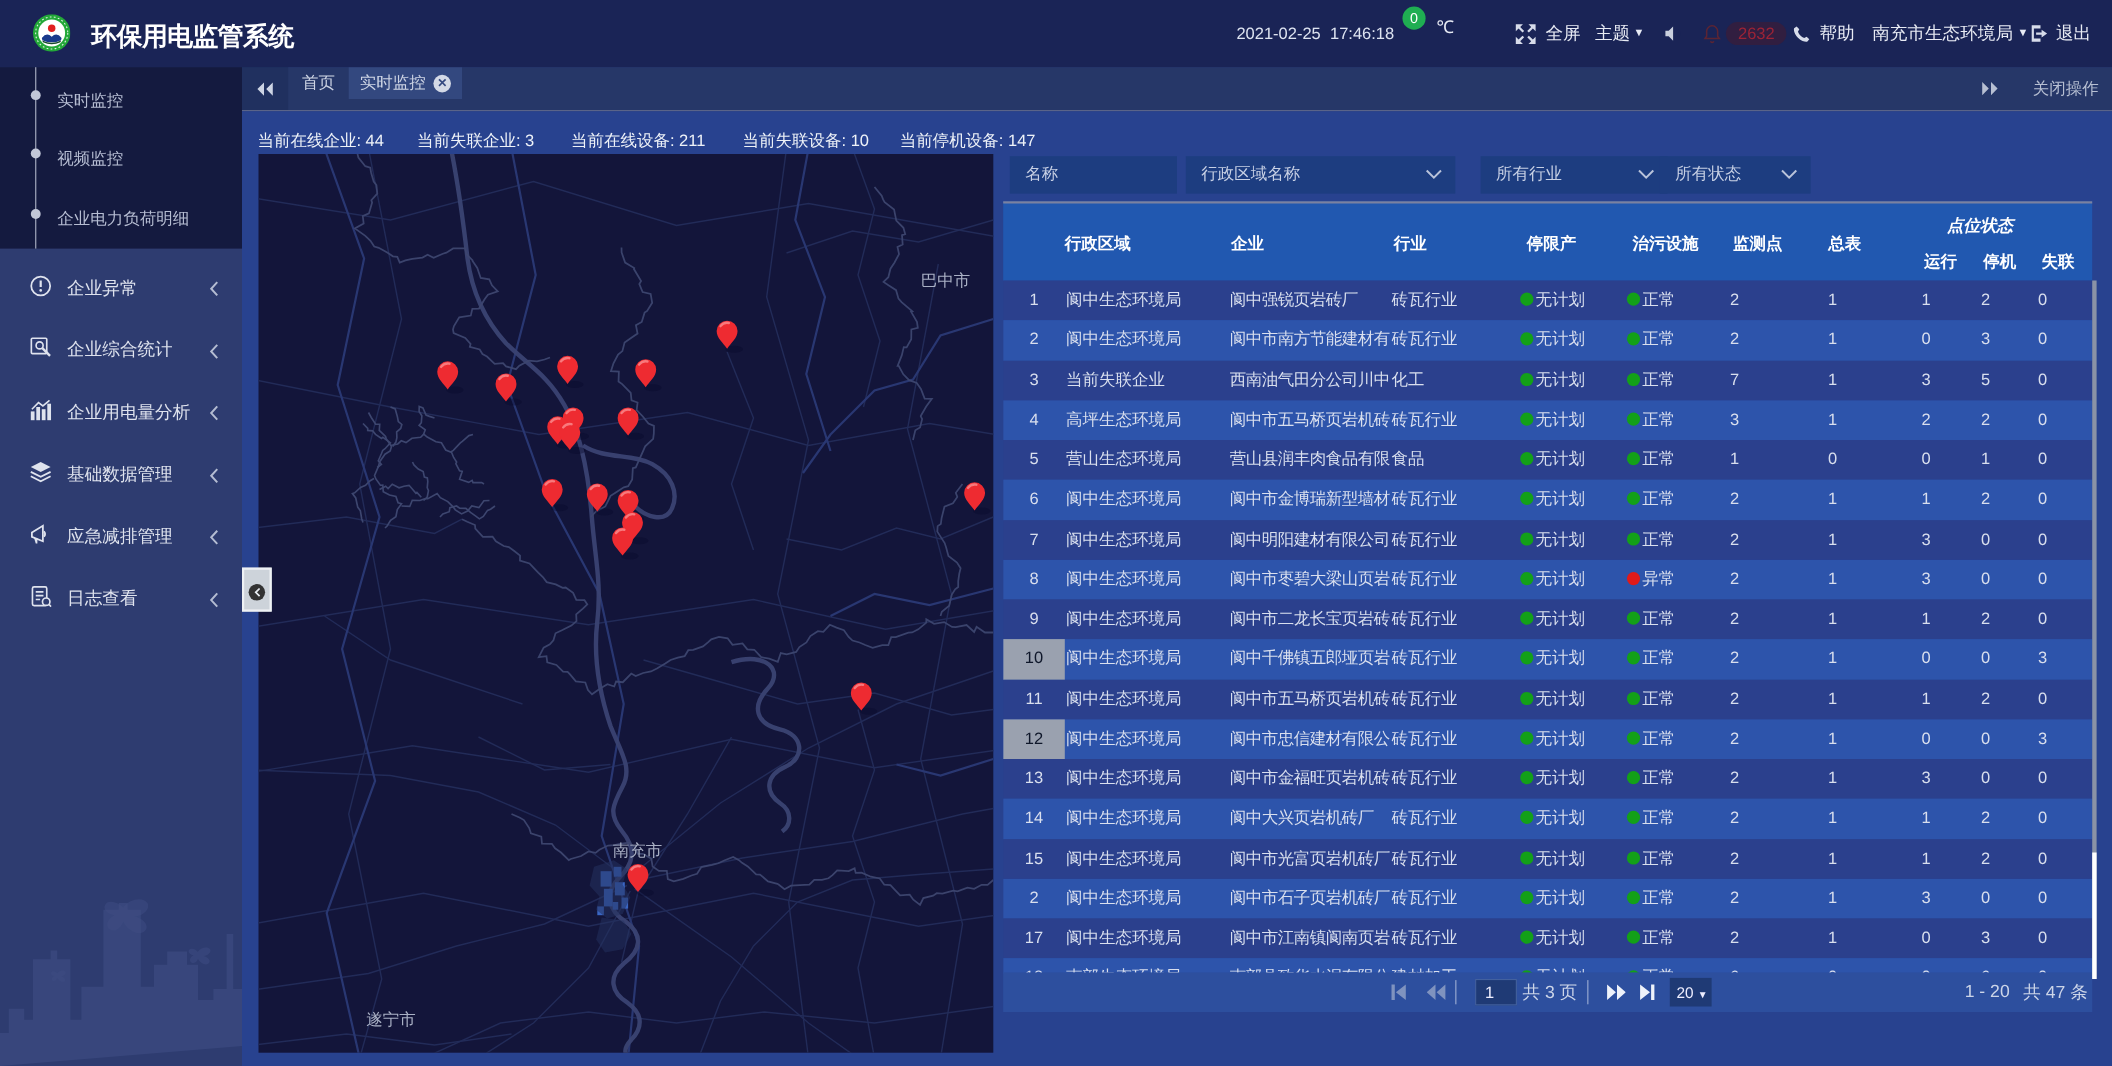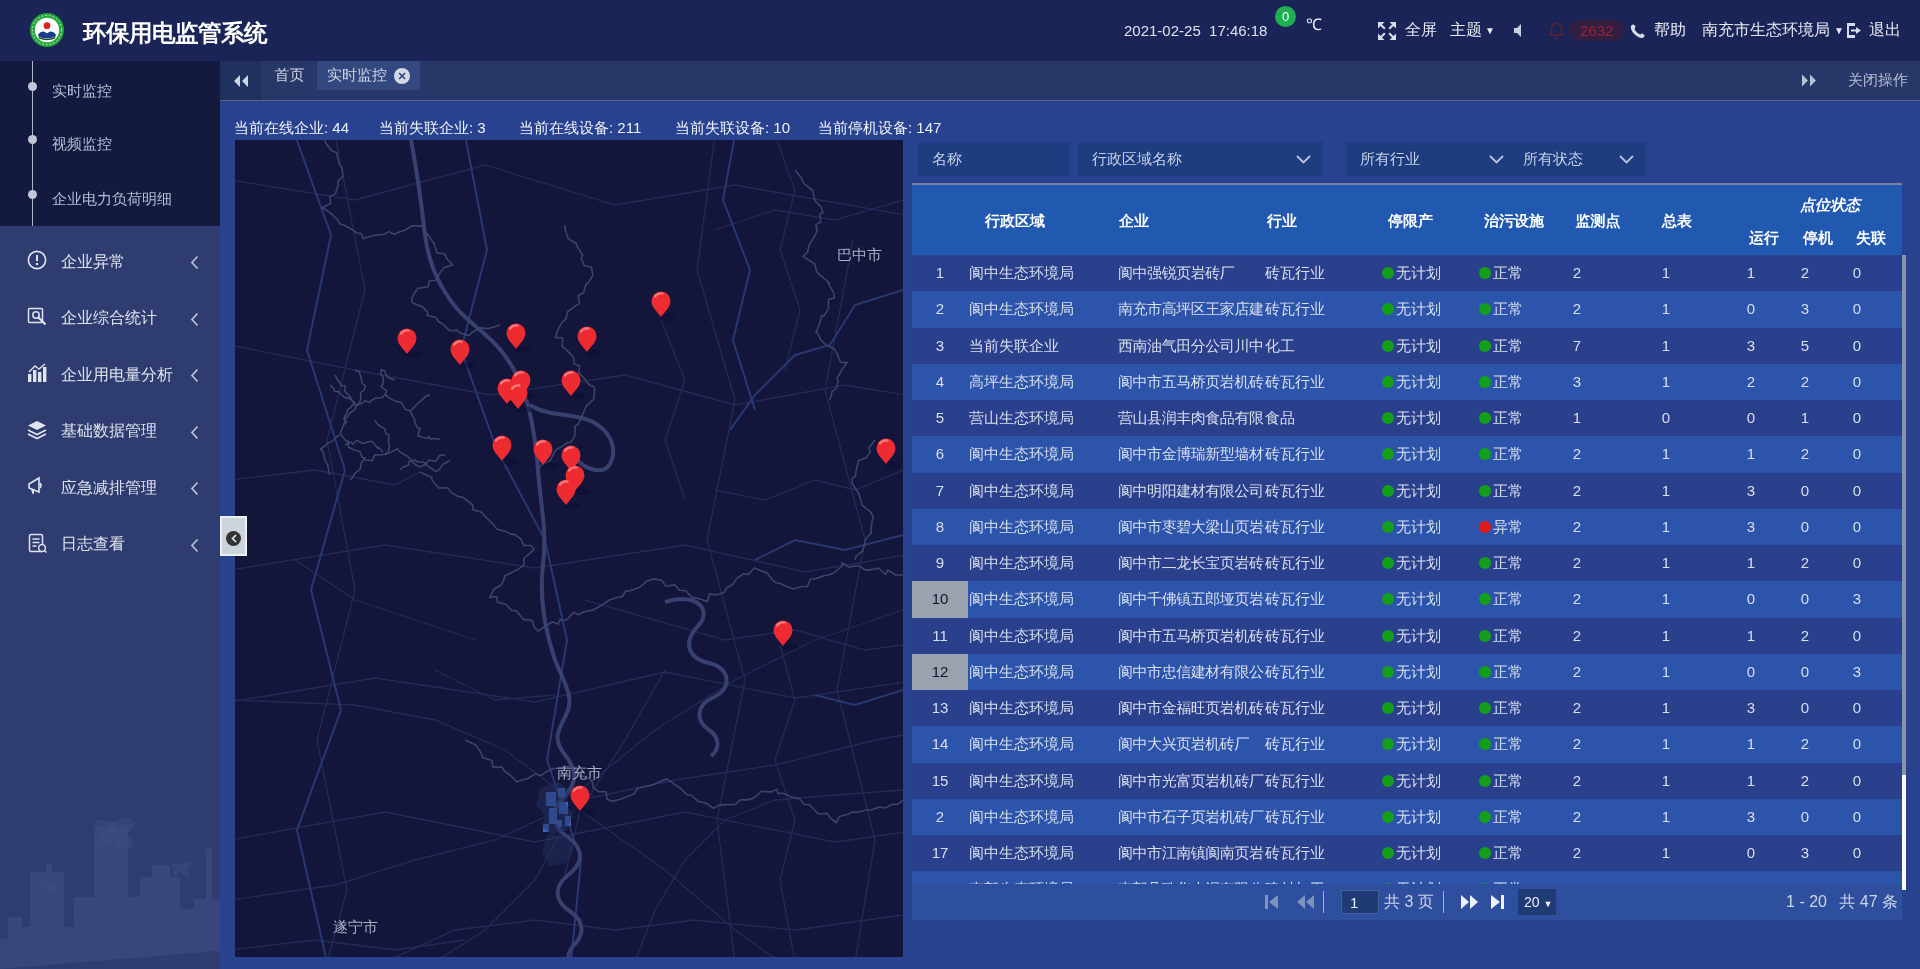--- a/index.html
+++ b/index.html
@@ -365,28 +365,28 @@
         <path d="M1 1l6.5 6.5L14 1"></path>
       </svg></span></div>
 <div class="finput" style="left:1346px;width:170px">所有行业<span class="fcaret"><svg width="15" height="9" viewBox="0 0 15 9" fill="none" stroke="#b9c3da" stroke-width="1.8">
         <path d="M1 1l6.5 6.5L14 1"></path>
       </svg></span></div>
 <div class="finput" style="left:1509px;width:137px">所有状态<span class="fcaret"><svg width="15" height="9" viewBox="0 0 15 9" fill="none" stroke="#b9c3da" stroke-width="1.8">
         <path d="M1 1l6.5 6.5L14 1"></path>
       </svg></span></div>
 <div id="panel">
  <div id="thead">
-  <div class="h1" style="left:73px">行政区域</div>
+  <div class="h1" style="left:56px">行政区域</div>
   <div class="h1" style="left:207px">企业</div>
   <div class="h1" style="left:355px">行业</div>
   <div class="h1" style="left:476px">停限产</div>
   <div class="h1" style="left:572px">治污设施</div>
   <div class="h1" style="left:656px;width:60px;text-align:center">监测点</div>
   <div class="h1" style="left:735px;width:60px;text-align:center">总表</div>
-  <div style="position:absolute;top:11px;left:858px;width:120px;text-align:center;font-style:italic">点位状态</div>
+  <div style="position:absolute;top:11px;left:858px;width:120px;font-style:italic">点位状态</div>
   <div style="position:absolute;top:44px;left:822px;width:60px;text-align:center">运行</div>
   <div style="position:absolute;top:44px;left:876px;width:60px;text-align:center">停机</div>
   <div style="position:absolute;top:44px;left:929px;width:60px;text-align:center">失联</div>
  </div>
  <div id="tbody">
 <div class="row odd" style="top:0.0px">
         <div class="cell num">1</div>
 <div class="cell" style="left:57px;width:146px;overflow:hidden">阆中生态环境局</div>
         <div class="cell" style="left:206px;width:146px;overflow:hidden;letter-spacing:-0.45px">阆中强锐页岩砖厂</div>
 <div class="cell" style="left:353px;width:112px;overflow:hidden">砖瓦行业</div>
@@ -394,21 +394,21 @@
 <div class="cell" style="left:567px"><span class="dot gdot"></span>正常</div>
 <div class="cell" style="left:635px;width:60px;text-align:center">2</div>
 <div class="cell" style="left:724px;width:60px;text-align:center">1</div>
 <div class="cell" style="left:809px;width:60px;text-align:center">1</div>
 <div class="cell" style="left:863px;width:60px;text-align:center">2</div>
 <div class="cell" style="left:915px;width:60px;text-align:center">0</div>
       </div>
 <div class="row even" style="top:36.25px">
         <div class="cell num">2</div>
 <div class="cell" style="left:57px;width:146px;overflow:hidden">阆中生态环境局</div>
-        <div class="cell" style="left:206px;width:146px;overflow:hidden;letter-spacing:-0.45px">南充市高坪区王家店建</div>
+        <div class="cell" style="left:206px;width:146px;overflow:hidden;letter-spacing:-0.45px">阆中市南方节能建材有</div>
 <div class="cell" style="left:353px;width:112px;overflow:hidden">砖瓦行业</div>
 <div class="cell" style="left:470px"><span class="dot gdot"></span>无计划</div>
 <div class="cell" style="left:567px"><span class="dot gdot"></span>正常</div>
 <div class="cell" style="left:635px;width:60px;text-align:center">2</div>
 <div class="cell" style="left:724px;width:60px;text-align:center">1</div>
 <div class="cell" style="left:809px;width:60px;text-align:center">0</div>
 <div class="cell" style="left:863px;width:60px;text-align:center">3</div>
 <div class="cell" style="left:915px;width:60px;text-align:center">0</div>
       </div>
 <div class="row odd" style="top:72.5px">

